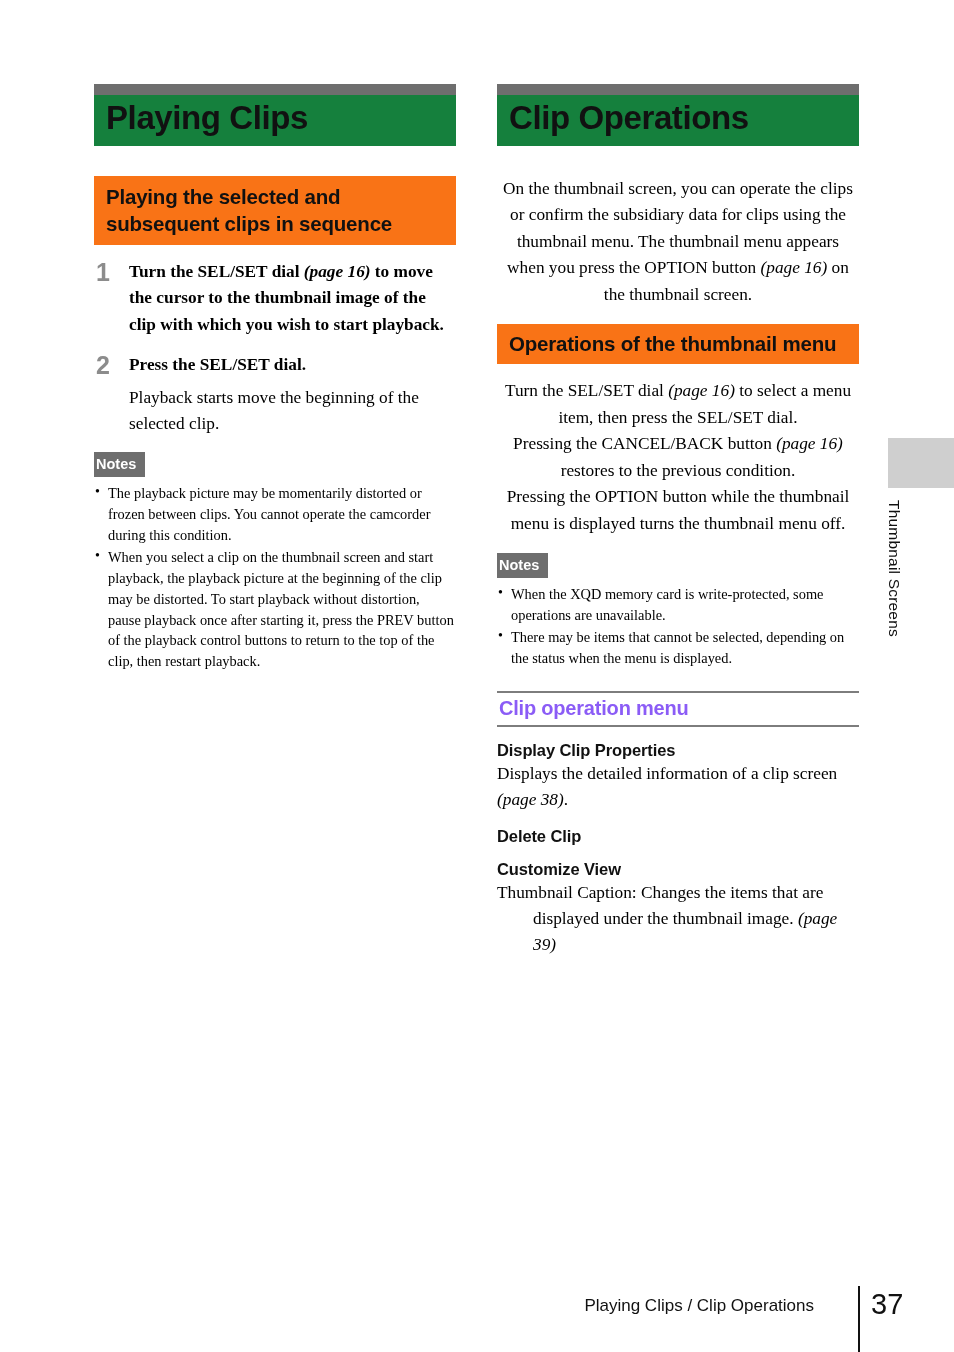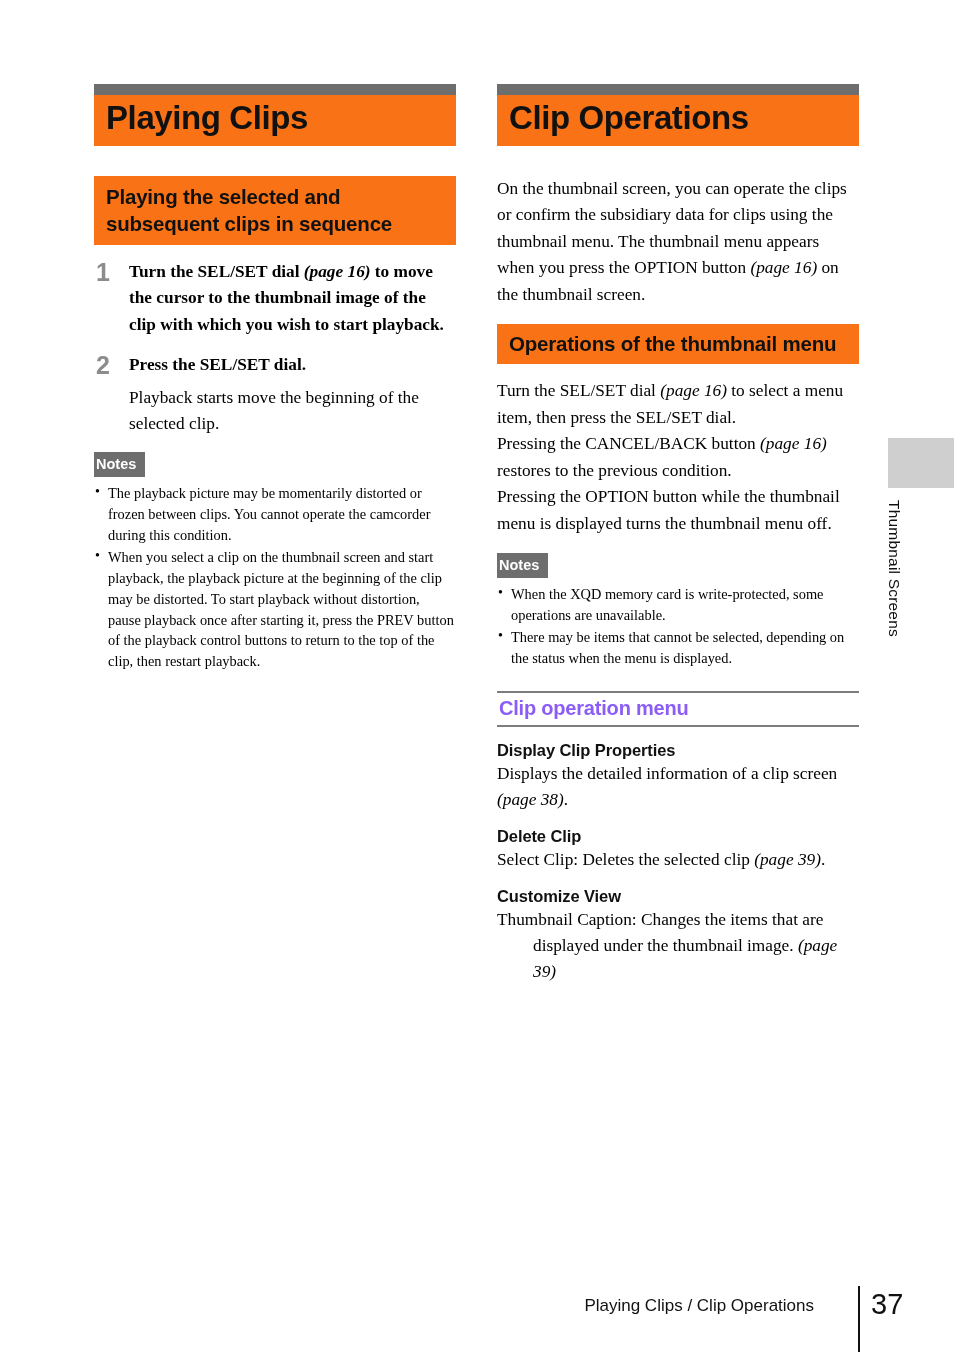--- a/index.html
+++ b/index.html
@@ -26,21 +26,21 @@
     position: absolute;
     top: 84px;
     width: 362px;
   }
   .col-left  { left: 94px; }
   .col-right { left: 497px; }
 
   
   .chapter-header {
     width: 362px;
-    background: #f97316;
+    background: #15803d;
     margin-bottom: 30px;
   }
   .chapter-header .topbar {
     height: 11px;
     background: #6e6e6e;
   }
   .chapter-header h1 {
     margin: 0;
     padding: 4px 0 9px 12px;
     font-family: "Liberation Sans", sans-serif;
@@ -64,21 +64,21 @@
     padding: 7px 8px 8px 12px;
     margin: 0 0 14px 0;
   }
   .section-head.tight { padding: 6px 8px 7px 12px; }
 
   
   p.body {
     margin: 8px 0 0 0;
     font-size: 17.3px;
     line-height: 1.53;
-    text-align: left;
+    text-align: center;
   }
   p.body + p.body { margin-top: 0; }
   .para-block { margin-bottom: 16px; }
 
   .it { font-style: italic; }
 
   
   .step {
     display: flex;
     margin-bottom: 14px;
@@ -299,21 +299,20 @@
 
     <div class="rule-head">Clip operation menu</div>
 
     <div class="menu-entry">
       <h4>Display Clip Properties</h4>
       <p><span>Displays the detailed information of a clip screen </span><span class="it">(page 38)</span><span>.</span></p>
     </div>
 
     <div class="menu-entry">
       <h4>Delete Clip</h4>
-      <p><span>Select Clip: Deletes the selected clip </span><span class="it">(page 39)</span><span>.</span></p>
     </div>
 
     <div class="menu-entry">
       <h4>Customize View</h4>
       <p class="hang"><span>Thumbnail Caption: Changes the items that are displayed under the thumbnail image. </span><span class="it">(page 39)</span></p>
     </div>
 
   </div>
 
   <div class="side-tab"></div>

